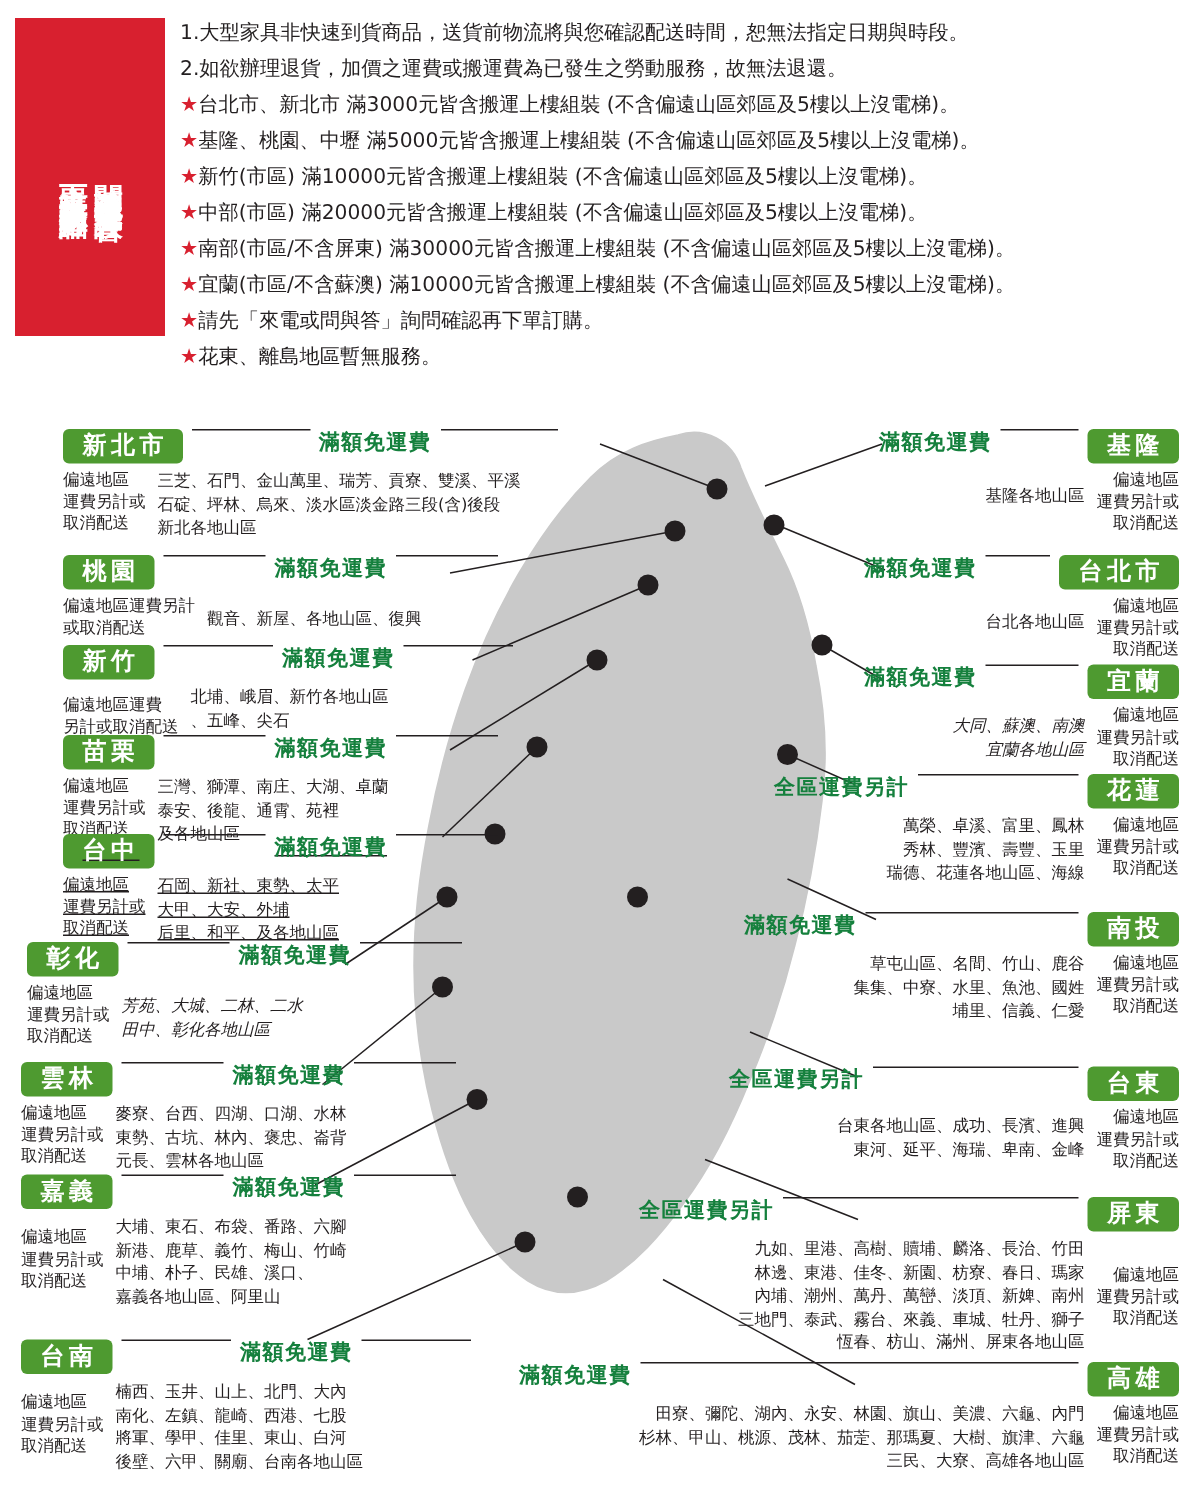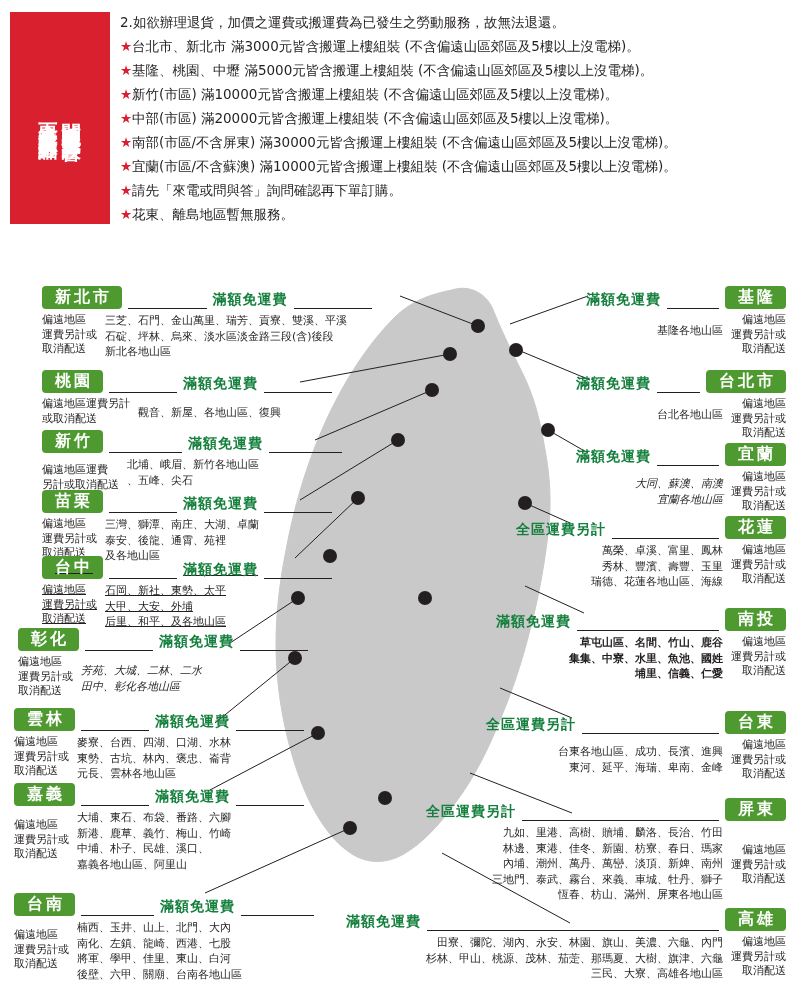--- a/index.html
+++ b/index.html
@@ -96,21 +96,21 @@
     white-space: nowrap;
   }
   .towns {
     font-size: 11px;
     color: #231f20;
     line-height: 1.42;
     white-space: nowrap;
   }
   .rowline {
     display: flex;
-    align-items: flex-end;
+    align-items: flex-start;
     gap: 6px;
   }
   .dash {
     height: 1px;
     background: #231f20;
     flex: 1 1 auto;
     min-width: 14px;
   }
   
   .left .body { display: flex; gap: 8px; margin-top: 4px; }
@@ -120,20 +120,21 @@
 </style>
 </head>
 <body>
 
 <div class="notice">
   <div class="notice-stamp">
     <div class="stamp-col">閱讀避免造成雙方誤會</div>
     <div class="stamp-col">下單訂購前請務必詳細</div>
   </div>
   <div class="notice-lines">
+    <div class="notice-line">1.大型家具非快速到貨商品，送貨前物流將與您確認配送時間，恕無法指定日期與時段。</div>
     <div class="notice-line">2.如欲辦理退貨，加價之運費或搬運費為已發生之勞動服務，故無法退還。</div>
     <div class="notice-line"><span class="st">★</span>台北市、新北市 滿3000元皆含搬運上樓組裝 (不含偏遠山區郊區及5樓以上沒電梯)。</div>
     <div class="notice-line"><span class="st">★</span>基隆、桃園、中壢 滿5000元皆含搬運上樓組裝 (不含偏遠山區郊區及5樓以上沒電梯)。</div>
     <div class="notice-line"><span class="st">★</span>新竹(市區) 滿10000元皆含搬運上樓組裝 (不含偏遠山區郊區及5樓以上沒電梯)。</div>
     <div class="notice-line"><span class="st">★</span>中部(市區) 滿20000元皆含搬運上樓組裝 (不含偏遠山區郊區及5樓以上沒電梯)。</div>
     <div class="notice-line"><span class="st">★</span>南部(市區/不含屏東) 滿30000元皆含搬運上樓組裝 (不含偏遠山區郊區及5樓以上沒電梯)。</div>
     <div class="notice-line"><span class="st">★</span>宜蘭(市區/不含蘇澳) 滿10000元皆含搬運上樓組裝 (不含偏遠山區郊區及5樓以上沒電梯)。</div>
     <div class="notice-line"><span class="st">★</span>請先「來電或問與答」詢問確認再下單訂購。</div>
     <div class="notice-line"><span class="st">★</span>花東、離島地區暫無服務。</div>
   </div>
@@ -453,21 +454,21 @@
     </div>
   </div>
 
   <div class="region right" style="right:14px; top:340px; width:290px;">
     <div class="rowline">
       <span class="headline">滿額免運費</span>
       <span class="dash"></span>
       <span class="tag">南投</span>
     </div>
     <div class="body">
-      <div class="towns" style="flex:1;font-weight:bold;">
+      <div class="towns" style="flex:1;">
         <div>草屯山區、名間、竹山、鹿谷</div>
         <div>集集、中寮、水里、魚池、國姓</div>
         <div>埔里、信義、仁愛</div>
       </div>
       <div class="remote">
         <div>偏遠地區</div>
         <div>運費另計或</div>
         <div>取消配送</div>
       </div>
     </div>

